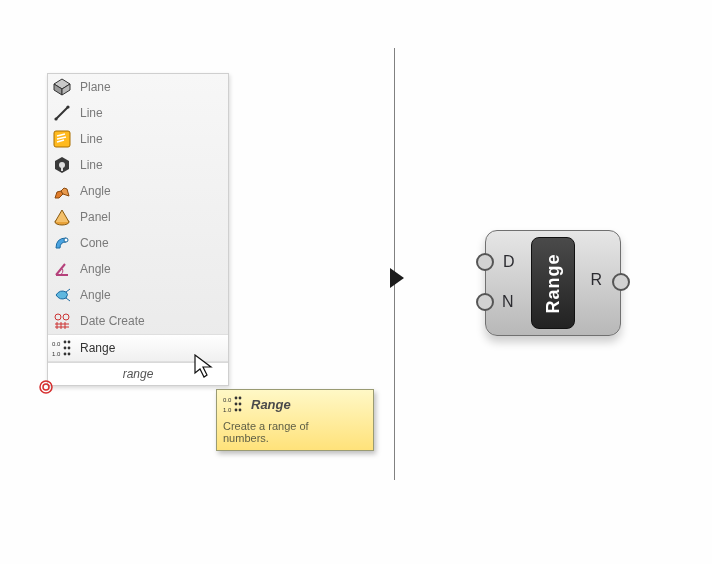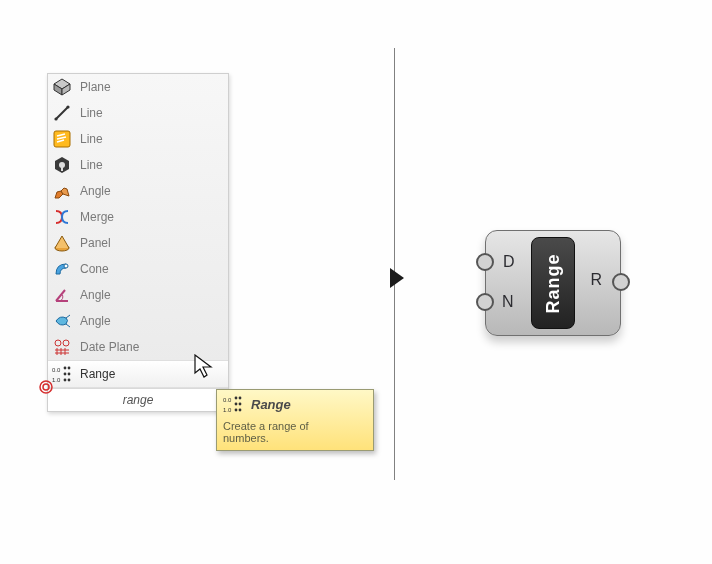--- a/index.html
+++ b/index.html
@@ -100,29 +100,20 @@
   <div class="menu-row">
     <span class="menu-icon">
           <svg width="18" height="18">
             <polygon points="2,16 6,16 10,12 8,9 4,10" fill="#e07c2a" stroke="#8a4a10"></polygon>
             <polygon points="8,9 10,12 16,14 14,7 11,6" fill="#e89a4d" stroke="#8a4a10"></polygon>
           </svg>
         </span>
     <span class="menu-label">Angle</span>
   </div>
 
-  <div class="menu-row">
-    <span class="menu-icon">
-          <svg width="18" height="18">
-            <path d="M3 3 Q9 3 9 9 Q9 15 3 15" fill="none" stroke="#d62e2e" stroke-width="2"></path>
-            <path d="M9 9 Q9 3 15 3 M9 9 Q9 15 15 15" fill="none" stroke="#2e78d6" stroke-width="2"></path>
-          </svg>
-        </span>
-    <span class="menu-label">Merge</span>
-  </div>
 
   <div class="menu-row">
     <span class="menu-icon">
           <svg width="18" height="18">
             <ellipse cx="9" cy="14" rx="7" ry="3" fill="#e8a23a" stroke="#8a5a10"></ellipse>
             <path d="M2 14 L9 2 L16 14" fill="#f4c06a" stroke="#8a5a10"></path>
           </svg>
         </span>
     <span class="menu-label">Panel</span>
   </div>
@@ -159,21 +150,21 @@
 
   <div class="menu-row">
     <span class="menu-icon">
           <svg width="18" height="18">
             <circle cx="5" cy="5" r="3" fill="none" stroke="#c33"></circle>
             <circle cx="13" cy="5" r="3" fill="none" stroke="#c33"></circle>
             <path d="M2 12 h14 M2 15 h14" stroke="#c33"></path>
             <path d="M4 10 v7 M8 10 v7 M12 10 v7" stroke="#c33"></path>
           </svg>
         </span>
-    <span class="menu-label">Date Plane</span>
+    <span class="menu-label">Date Create</span>
   </div>
 
   <div class="menu-row hilite">
     <span class="menu-icon">
           <svg width="20" height="18">
             <text x="0" y="7" font-size="6" fill="#333">0.0</text>
             <text x="0" y="17" font-size="6" fill="#333">1.0</text>
             <circle cx="13" cy="3" r="1.4" fill="#333"></circle>
             <circle cx="17" cy="3" r="1.4" fill="#333"></circle>
             <circle cx="13" cy="9" r="1.4" fill="#333"></circle>

